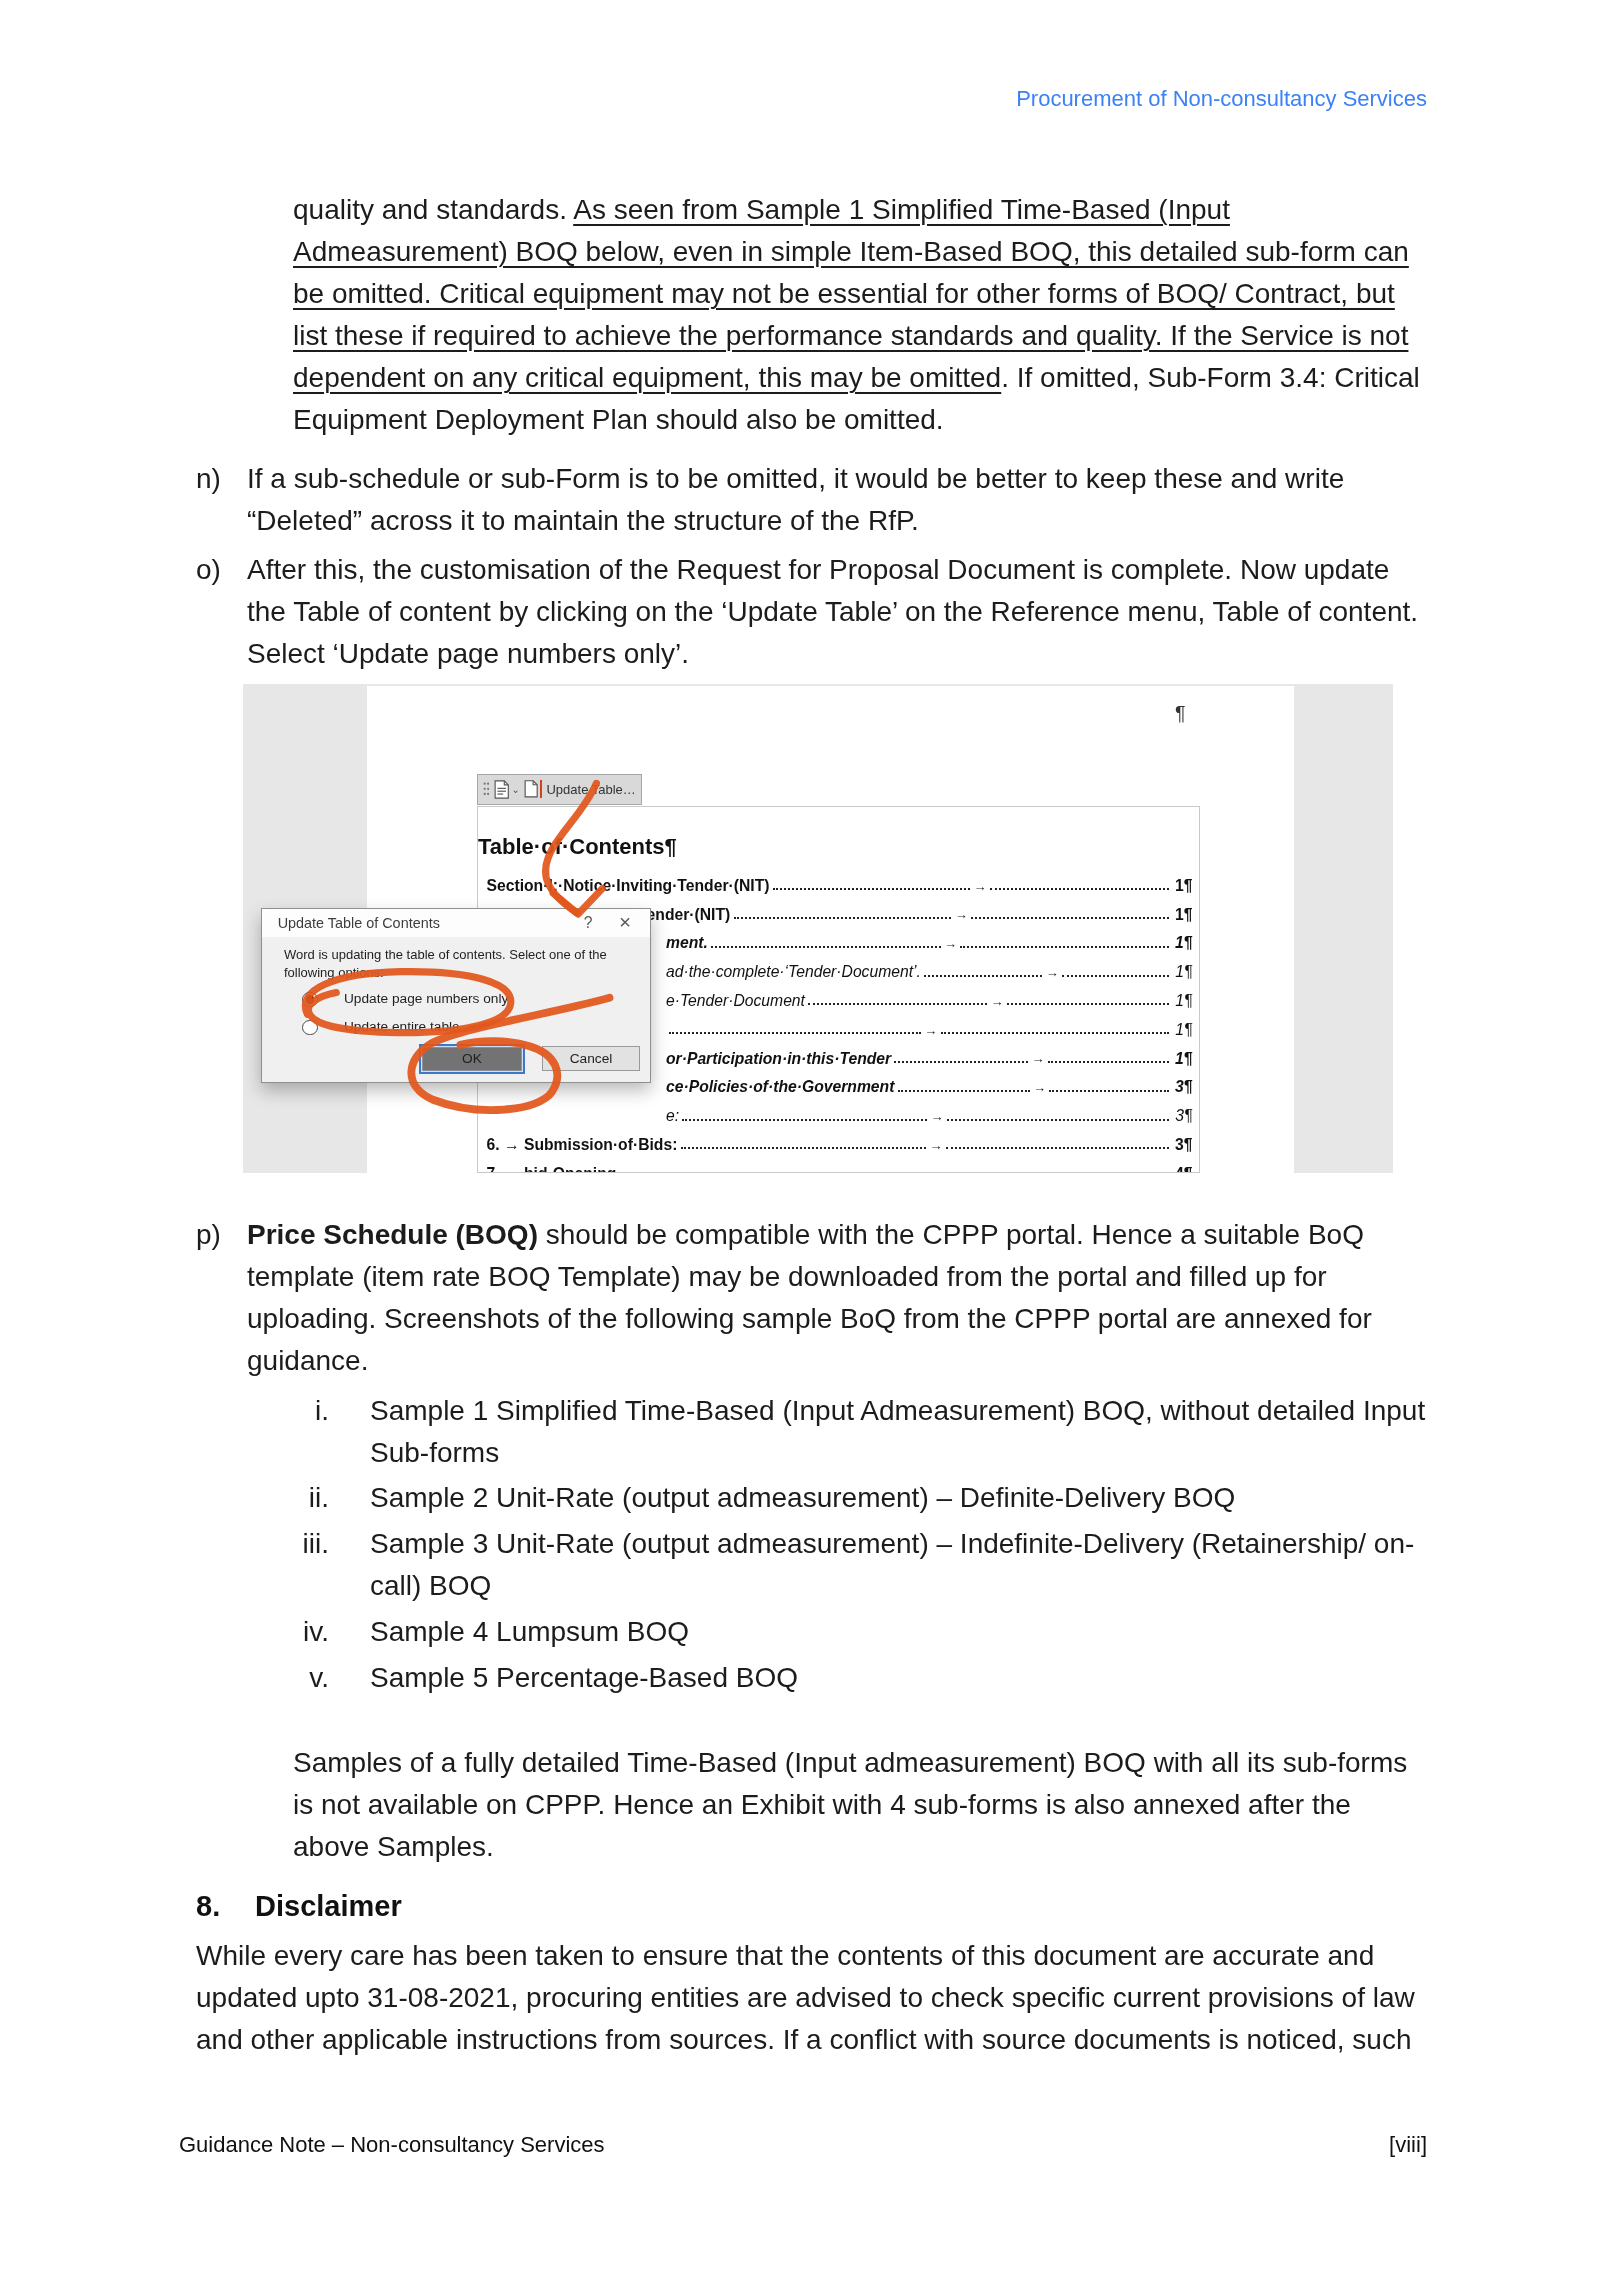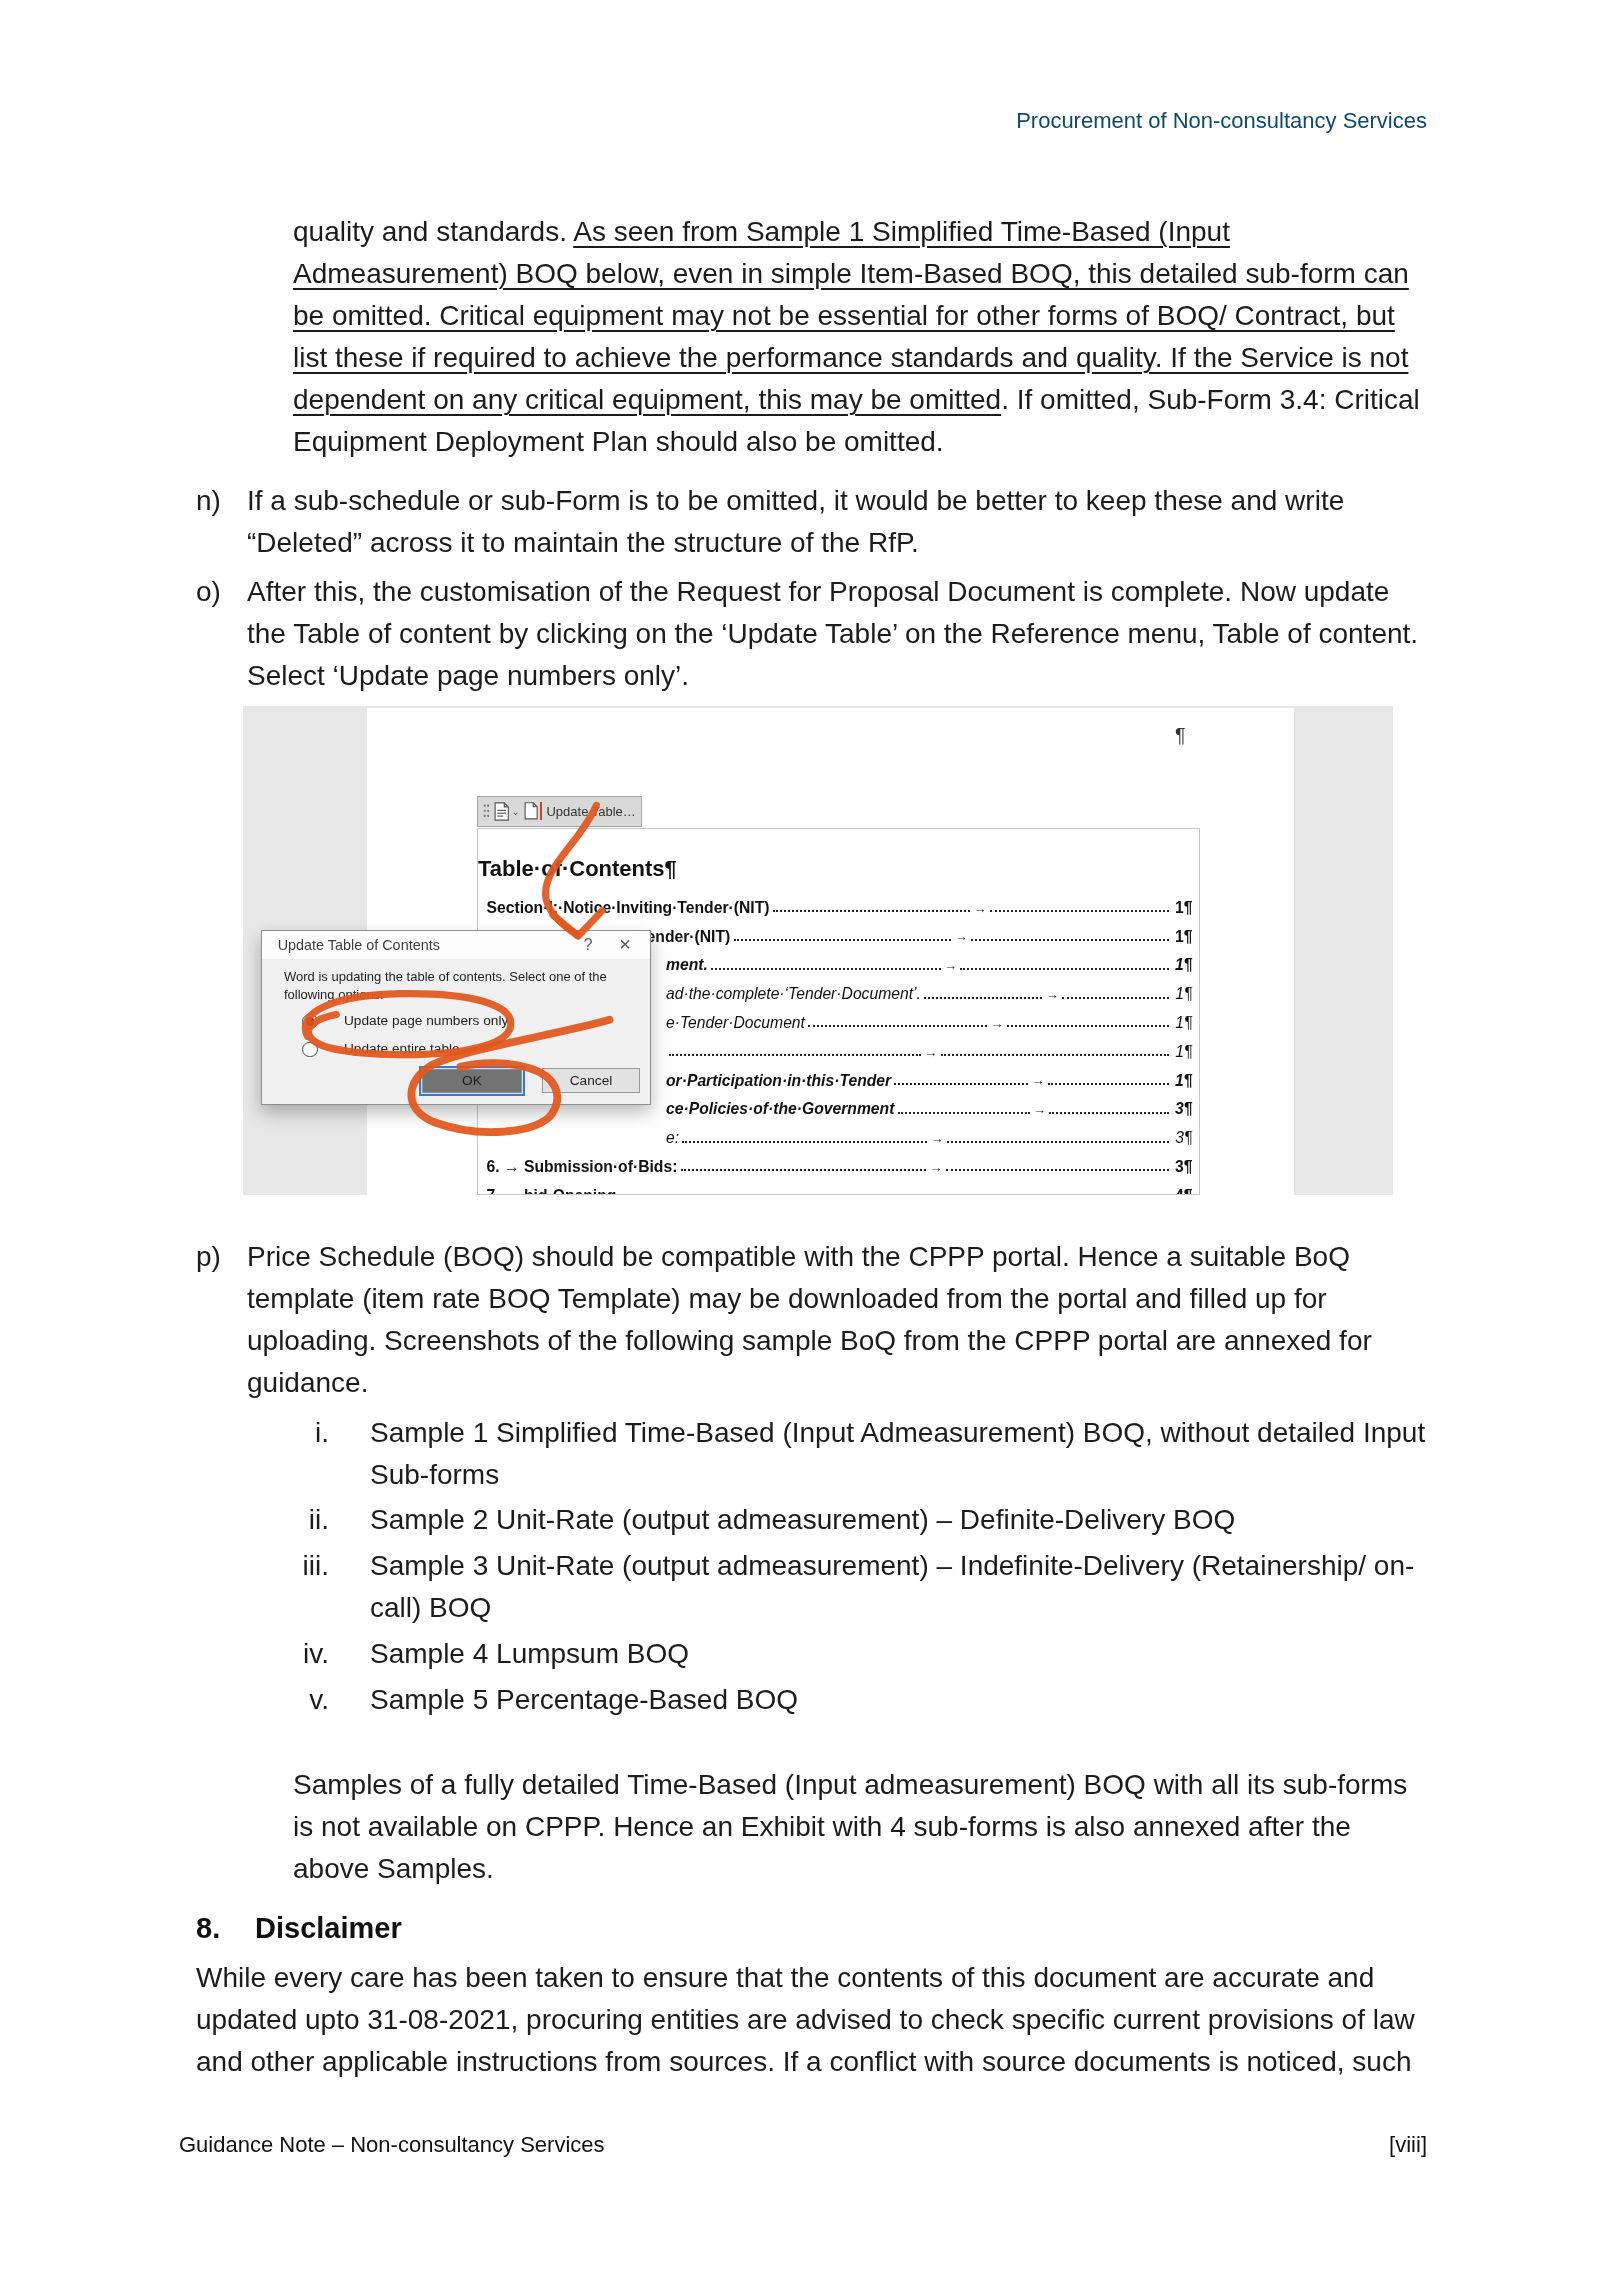--- a/index.html
+++ b/index.html
@@ -1,28 +1,28 @@
 <!DOCTYPE html>
 <html style="font-size:10.5px"><head>
 <meta charset="utf-8">
 <style>
   html,body{margin:0;padding:0;background:#ffffff;}
   .page{position:relative;width:1623px;height:2295px;background:#fff;overflow:hidden;
         font-family:"Liberation Sans",sans-serif;color:#1c1c1c;}
   .content{padding:0 196px;}
-  .header{padding-top:86px;text-align:right;font-size:22px;color:#0c4a6e;margin-top:22px;}
+  .header{padding-top:86px;text-align:right;font-size:22px;color:#3b82f6;}
   .para1{margin:77px 0 8px 97px;font-size:28px;line-height:42px;}
   .ul-span{text-decoration:underline;text-decoration-thickness:2px;text-underline-offset:5.2px;}
   .alpha-item{display:flex;font-size:28px;line-height:42px;}
   .alpha-item .amarker{width:51px;flex:none;}
   .alpha-item .atext{flex:1;}
   .n-item{margin-top:17px;}
   .o-item{margin-top:6.5px;}
   .p-item{margin-top:41px;}
-  .boldrun{font-weight:normal;}
+  .boldrun{font-weight:bold;}
 
   
   .figure{position:relative;width:1150px;height:489px;margin:9.2px 0 0 47px;background:#e7e7e7;}
   .fig-page{position:absolute;left:124px;top:2px;bottom:0;width:927px;background:#ffffff;}
   .fig-pilcrow{position:absolute;left:932px;top:18.3px;font-size:19.6px;color:#333;}
   .chip{position:absolute;left:234px;top:90px;width:165px;height:31px;background:#d9d9d9;
         border:0.7px solid #a6a6a6;display:flex;align-items:center;gap:4.6px;padding:0 5.2px;
         box-sizing:border-box;z-index:2;}
   .chip .lbl{font-size:13px;color:#333;white-space:nowrap;}
   .chev{font-size:9.8px;color:#555;margin-left:-2px;}

